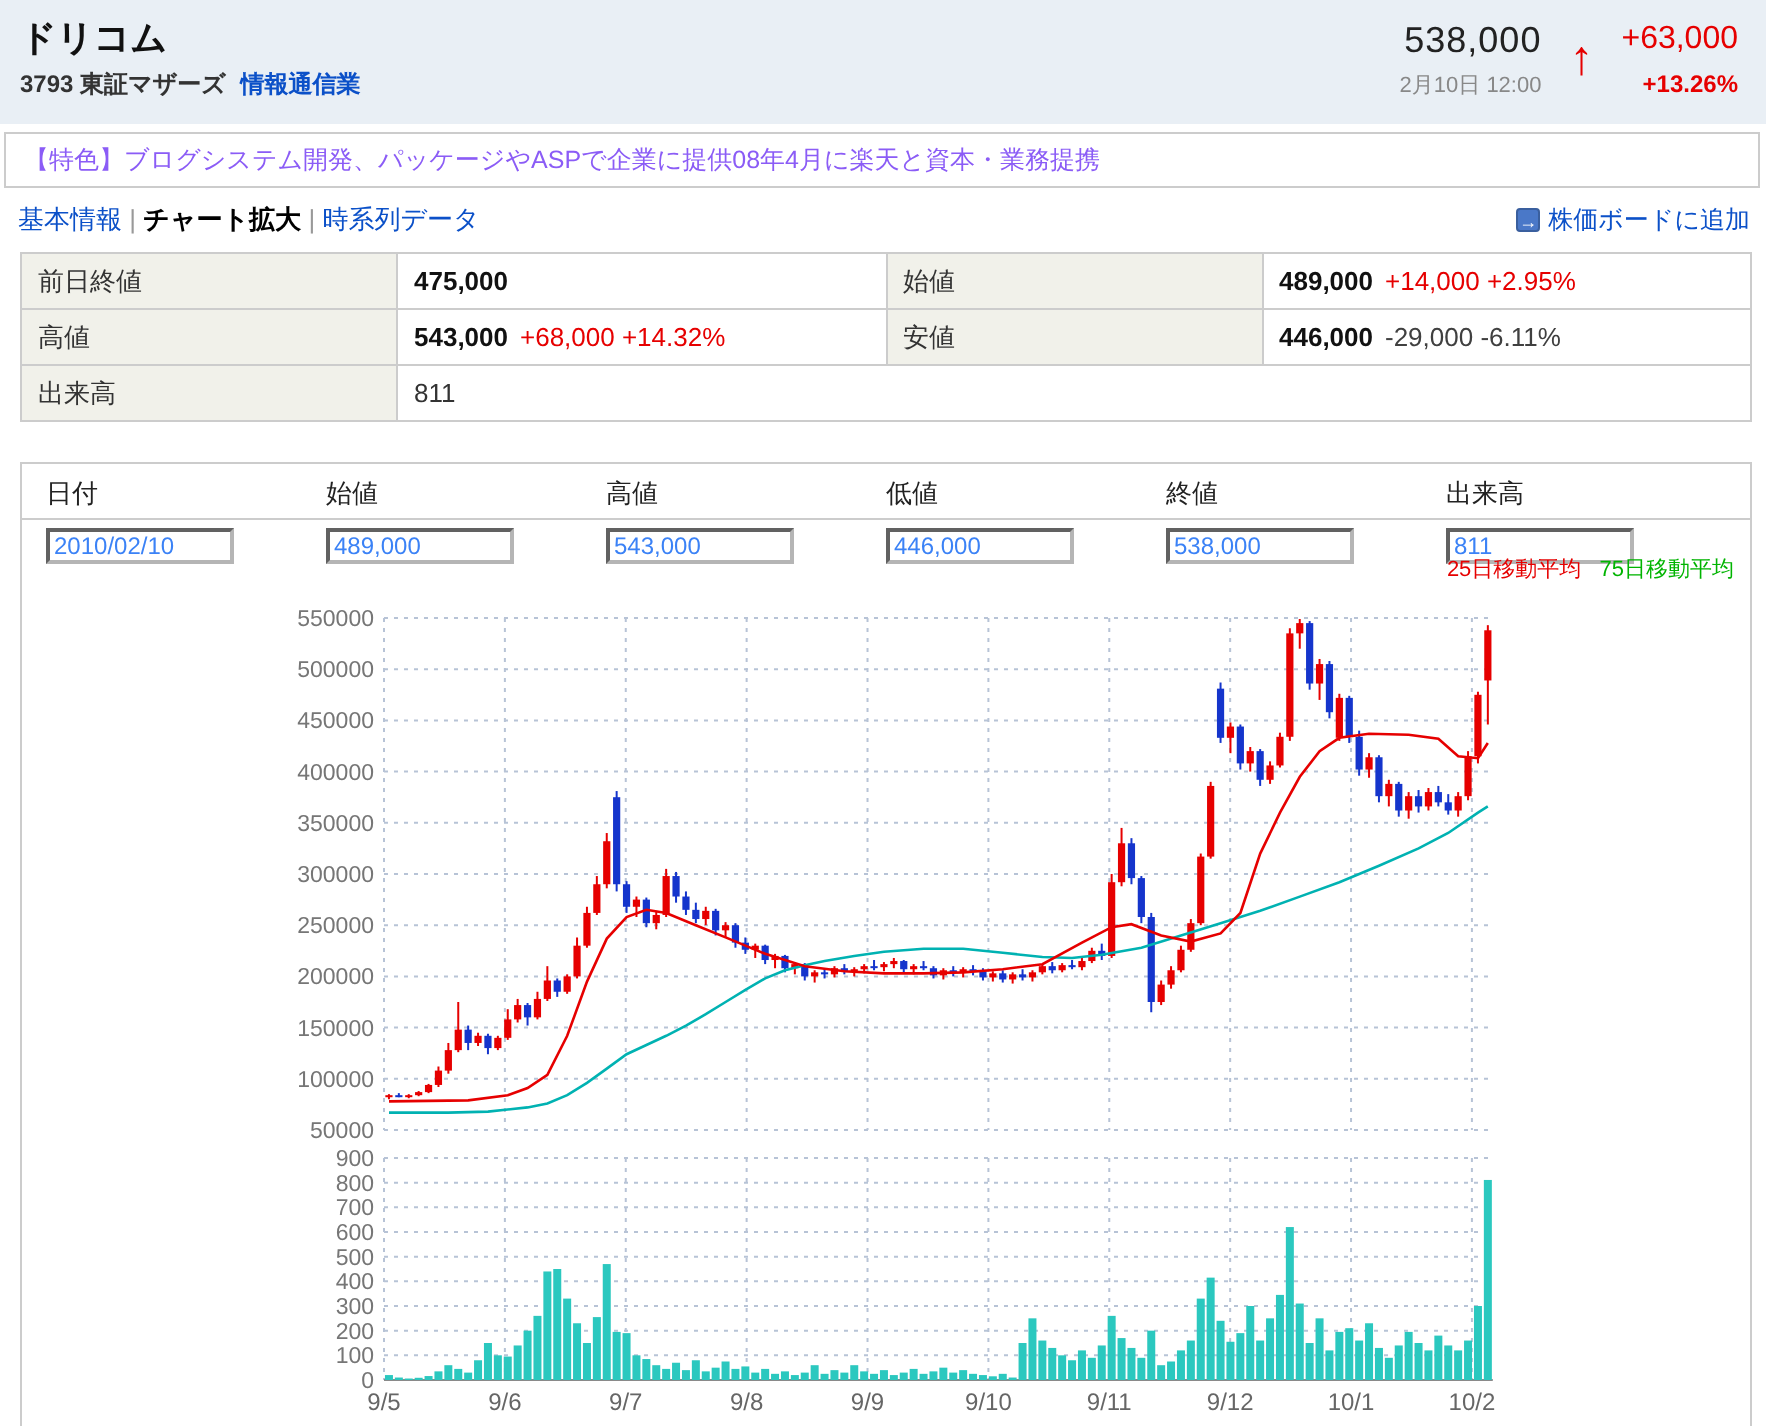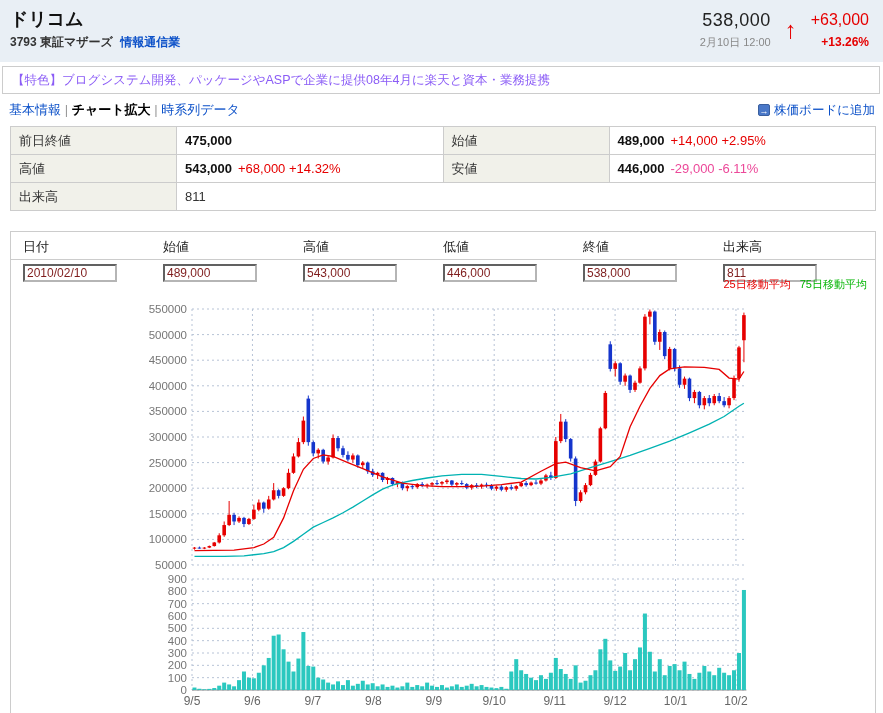--- a/index.html
+++ b/index.html
@@ -44,38 +44,38 @@
     color:#fff; font-size:9px; line-height:12px; text-align:center;
     border-radius:2px; border:1px solid #3a5f9e;
   }
 
   
   table.quote {
     border-collapse:collapse; margin:1px 7px 0 10px; width:866px;
     font-size:13px; table-layout:fixed;
   }
   table.quote td { border:1px solid #ccc; height:28px; padding:2px 8px; }
-  td.lbl { background:#f1f1ea; width:166px; color:#333; }
+  td.lbl { background:#f1f1ea; width:188px; color:#333; }
   td.val { background:#fff;margin-left:28px; }
   .b { font-weight:bold; color:#111; }
   .chg-up { color:#e60000; margin-left:6px; }
-  .chg-dn { color:#ec4899; margin-left:6px; }
+  .chg-dn { color:#404040; margin-left:6px; }
 
   
   .module {
     position:relative; margin:20px 7px 0 10px; width:866px; height:487px;
     border:1px solid #ccc; background:#fff;
   }
   .frm-labels { display:flex; padding:6px 0 3px; border-bottom:1px solid #ccc; }
   .frm-labels span { flex:0 0 140px; padding-left:12px; font-size:13px; color:#222; }
   .frm-inputs { display:flex; padding-top:4px; }
   .frm-inputs .cell { flex:0 0 140px; padding-left:12px; }
   .frm-inputs input {
     width:94px; height:18px; border:2px inset #b5b5b5; font-size:12px;
-    font-family:"Liberation Sans","DejaVu Sans",sans-serif; padding:0 2px; color:#7f1d1d;
+    font-family:"Liberation Sans","DejaVu Sans",sans-serif; padding:0 2px; color:#3b82f6;
   }
   .legend { position:absolute; top:45px; right:8px; font-size:11px; }
   .legend .ma25 { color:#e60000; margin-right:6px; }
   .legend .ma75 { color:#00b400; }
   svg.chart { position:absolute; left:0; top:60px; }
 
   
   .bottom-strip {
     margin:2px 0 0 38px; width:838px; height:8px;
     background:linear-gradient(to right,#e4e4dc 0,#e4e4dc 515px,#f2f2ec 515px,#f2f2ec 100%);

